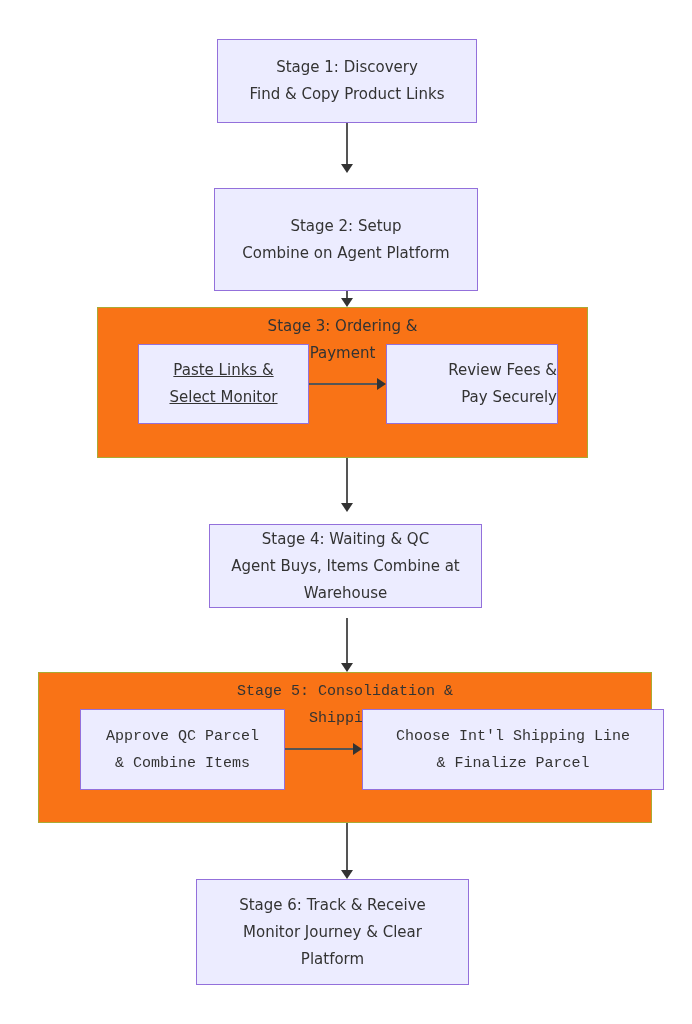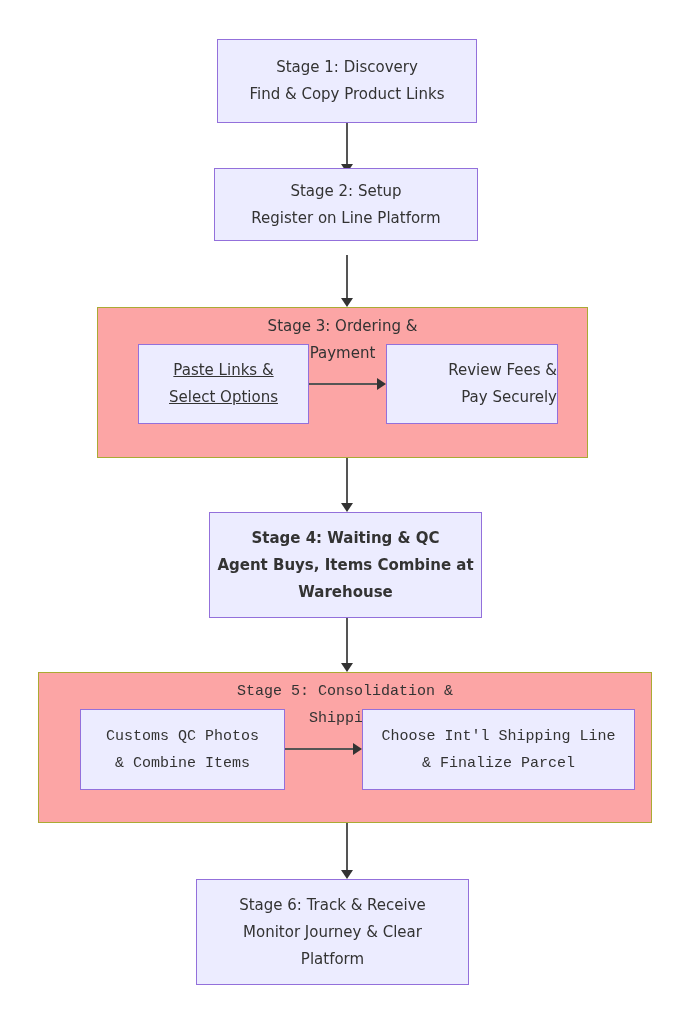--- a/index.html
+++ b/index.html
@@ -28,21 +28,21 @@
     text-align: center;
     font-size: 15px;
     line-height: 27px;
     color: #333333;
     z-index: 2;
   }
   .node-line { white-space: nowrap; }
   .subgraph {
     position: absolute;
     box-sizing: border-box;
-    background: #fca5a5;
+    background: #f97316;
     border: 1.5px solid #AAAA33;
     z-index: 1;
   }
   .sg-title {
     position: absolute;
     left: 0;
     right: 0;
     top: 5px;
     text-align: center;
     font-size: 15px;
@@ -85,69 +85,69 @@
 <div class="canvas">
 
   <div class="node" style="left:217px; top:39px; width:260px; height:84px;">
     <div class="node-line">Stage 1: Discovery</div>
     <div class="node-line">Find &amp; Copy Product Links</div>
   </div>
 
   <div class="edge-line-v" style="left:346px; top:123px; height:41px;"></div>
   <div class="arrow-down" style="left:341px; top:164px;"></div>
 
-  <div class="node" style="left:214px; top:168px; width:264px; height:73px;">
+  <div class="node" style="left:214px; top:188px; width:264px; height:103px;">
     <div class="node-line">Stage 2: Setup</div>
-    <div class="node-line">Register on Line Platform</div>
+    <div class="node-line">Combine on Agent Platform</div>
   </div>
 
   <div class="edge-line-v" style="left:346px; top:255px; height:43px;"></div>
   <div class="arrow-down" style="left:341px; top:298px;"></div>
 
   <div class="subgraph" style="left:97px; top:307px; width:491px; height:151px;">
     <div class="sg-title">
       <div>Stage 3: Ordering &amp;</div>
       <div>Payment</div>
     </div>
     <div class="node" style="left:40px; top:36px; width:171px; height:80px;text-decoration:underline;">
       <div class="node-line">Paste Links &amp;</div>
-      <div class="node-line">Select Options</div>
+      <div class="node-line">Select Monitor</div>
     </div>
     <div class="edge-line-h" style="left:211px; top:75px; width:68px;"></div>
     <div class="arrow-right" style="left:279px; top:70px;"></div>
     <div class="node" style="left:288px; top:36px; width:172px; height:80px;align-items:flex-end;">
       <div class="node-line">Review Fees &amp;</div>
       <div class="node-line">Pay Securely</div>
     </div>
   </div>
 
   <div class="edge-line-v" style="left:346px; top:458px; height:45px;"></div>
   <div class="arrow-down" style="left:341px; top:503px;"></div>
 
-  <div class="node" style="left:209px; top:512px; width:273px; height:106px;font-weight:bold;">
+  <div class="node" style="left:209px; top:524px; width:273px; height:84px;">
     <div class="node-line">Stage 4: Waiting &amp; QC</div>
     <div class="node-line">Agent Buys, Items Combine at</div>
     <div class="node-line">Warehouse</div>
   </div>
 
   <div class="edge-line-v" style="left:346px; top:618px; height:45px;"></div>
   <div class="arrow-down" style="left:341px; top:663px;"></div>
 
   <div class="subgraph" style="left:38px; top:672px; width:614px; height:151px;font-family:Liberation Mono, monospace;">
     <div class="sg-title">
       <div>Stage 5: Consolidation &amp;</div>
       <div>Shipping</div>
     </div>
     <div class="node" style="left:41px; top:36px; width:205px; height:81px;">
-      <div class="node-line">Customs QC Photos</div>
+      <div class="node-line">Approve QC Parcel</div>
       <div class="node-line">&amp; Combine Items</div>
     </div>
     <div class="edge-line-h" style="left:246px; top:75px; width:68px;"></div>
     <div class="arrow-right" style="left:314px; top:70px;"></div>
-    <div class="node" style="left:323px; top:36px; width:273px; height:81px;">
+    <div class="node" style="left:323px; top:36px; width:302px; height:81px;">
       <div class="node-line">Choose Int'l Shipping Line</div>
       <div class="node-line">&amp; Finalize Parcel</div>
     </div>
   </div>
 
   <div class="edge-line-v" style="left:346px; top:823px; height:47px;"></div>
   <div class="arrow-down" style="left:341px; top:870px;"></div>
 
   <div class="node" style="left:196px; top:879px; width:273px; height:106px;">
     <div class="node-line">Stage 6: Track &amp; Receive</div>

